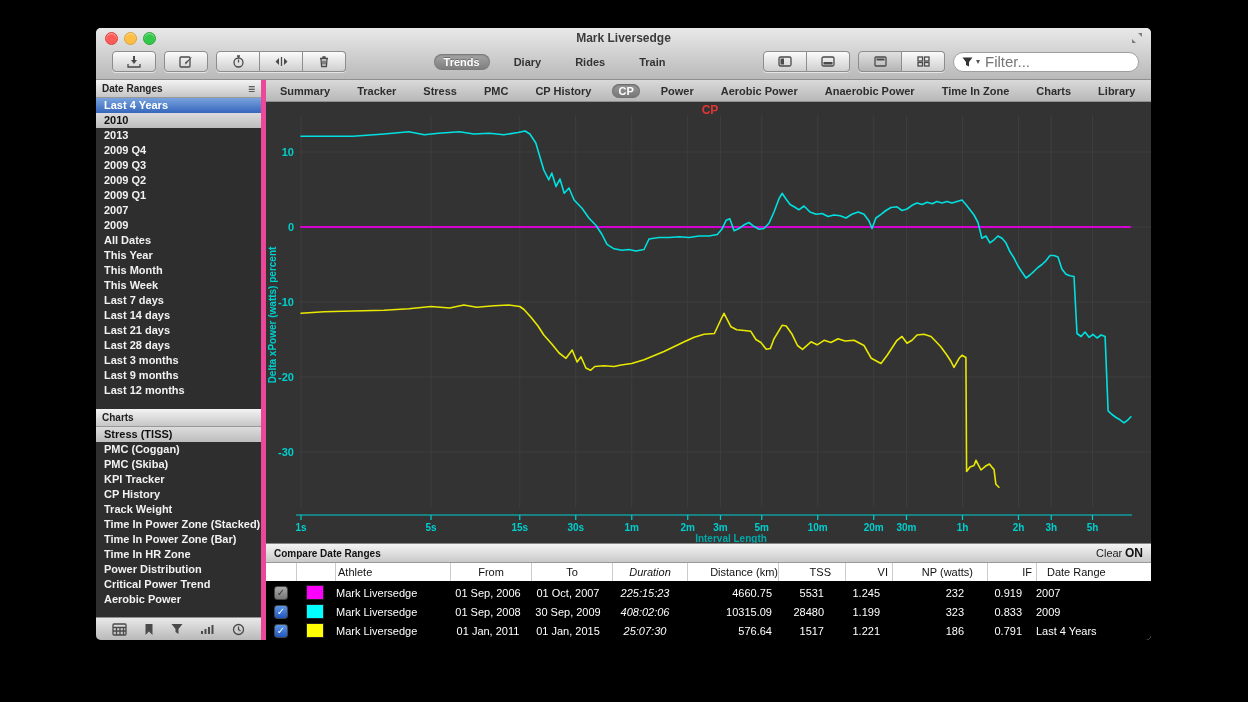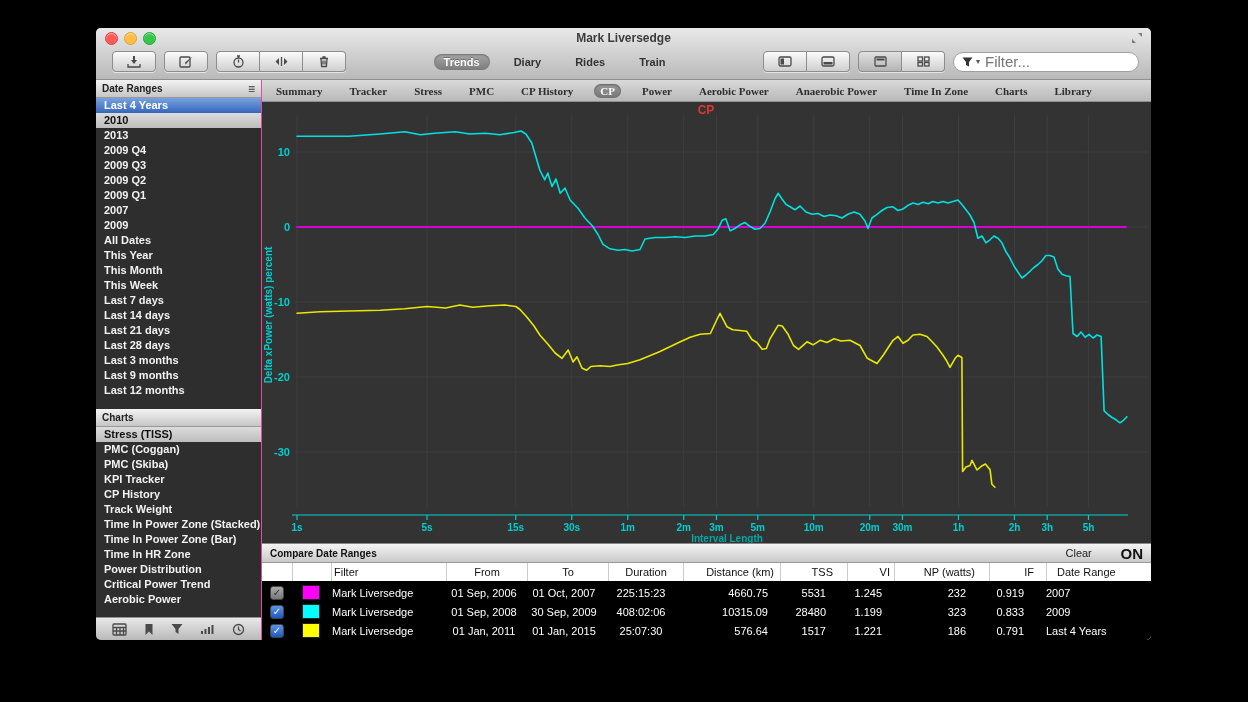--- a/index.html
+++ b/index.html
@@ -29,56 +29,56 @@
   .vtab{font-size:11px;font-weight:bold;color:#333;padding:2px 10px;border-radius:10px;}
   .vtab.sel{background:linear-gradient(#a7a7a7,#7c7c7c);color:#fff;text-shadow:0 -1px 0 rgba(0,0,0,.3);
     box-shadow:inset 0 1px 2px rgba(0,0,0,.35);}
   .filter{width:168px;height:18px;background:#fff;border:1px solid #9f9f9f;border-radius:10px;
     display:flex;align-items:center;padding:0 8px;gap:3px;}
   .filter input{border:none;outline:none;flex:1;font-size:15px;color:#444;background:transparent;width:100px;
     font-family:"Liberation Sans",sans-serif;}
   .drop-arrow{font-size:8px;color:#555;}
   
   .content{flex:1;display:flex;min-height:0;}
-  .sidebar{width:165px;flex:0 0 165px;background:#2e2e2e;display:flex;flex-direction:column;border-right:1px solid #ec4899;justify-content:center;}
+  .sidebar{width:165px;flex:0 0 165px;background:#2e2e2e;display:flex;flex-direction:column;border-right:5px solid #ec4899;justify-content:center;}
   .s-header{height:17px;flex:0 0 17px;background:linear-gradient(#f3f3f3,#c6c6c6);border-bottom:1px solid #999;
     display:flex;align-items:center;justify-content:space-between;padding:0 6px;font-size:10px;font-weight:bold;color:#222;}
   .ham{font-size:12px;color:#333;line-height:10px;}
   .s-list{flex:0 0 auto;}
   .s-item{height:15px;line-height:15px;font-size:11px;font-weight:bold;color:#f2f2f2;padding-left:8px;
     white-space:nowrap;overflow:hidden;}
   .s-item.selected{background:linear-gradient(#79a3dd,#3566bd);color:#fff;}
   .s-item.highlighted{background:linear-gradient(#dcdcdc,#bdbdbd);color:#111;}
   .s-fill{flex:1;}
   .s-footer{height:22px;flex:0 0 22px;background:linear-gradient(#e8e8e8,#b9b9b9);border-top:1px solid #909090;
     display:flex;align-items:center;justify-content:center;gap:17px;}
   .main{flex:1;display:flex;flex-direction:column;min-width:0;background:#333;}
   .tabbar{height:21px;flex:0 0 21px;background:linear-gradient(#d9d9d9,#b9b9b9);border-bottom:1px solid #8f8f8f;
-    display:flex;align-items:center;padding:0 8px;gap:15px;font-family:Liberation Serif, serif;}
+    display:flex;align-items:center;padding:0 8px;gap:15px;}
   .tab{font-size:11px;font-weight:bold;color:#2e2e2e;white-space:nowrap;padding:1px 6px;border-radius:9px;}
   .tab.sel{background:linear-gradient(#9b9b9b,#757575);color:#fff;box-shadow:inset 0 1px 2px rgba(0,0,0,.4);}
   .chartwrap{flex:1;position:relative;background:#333;}
   
   .compare{flex:0 0 102px;display:flex;flex-direction:column;background:#f0abfc;}
   .cmp-header{height:18px;flex:0 0 18px;background:linear-gradient(#f4f4f4,#c9c9c9);border-top:1px solid #888;
     border-bottom:1px solid #999;display:flex;align-items:center;font-size:10px;font-weight:bold;color:#111;padding:0 8px;}
   .clear-clip{margin-left:auto;width:27px;overflow:hidden;white-space:nowrap;font-weight:normal;font-size:11px;color:#222;}
-  .on-lbl{margin-left:28px;font-size:15px;color:#111;}
+  .on-lbl{margin-left:2px;font-size:12px;color:#111;}
   .cmp-cols{height:18px;flex:0 0 18px;background:#fff;border-bottom:2px solid #000;display:flex;align-items:center;}
   .ccell{font-size:11px;color:#111;text-align:center;border-right:1px solid #ccc;height:100%;
     display:flex;align-items:center;justify-content:center;white-space:nowrap;overflow:hidden;flex:0 0 auto;}
   .crow{height:19px;display:flex;align-items:center;background:#000;color:#fff;}
   .crow .ccell{color:#fff;border-right:none;}
   .c0{width:30px;}.c1{width:38px;}.c2{width:112px;justify-content:flex-start;padding-left:2px;}
-  .c3{width:80px;}.c4{width:80px;}.c5{width:74px;}
-  .c6{width:90px;justify-content:flex-end;padding-right:6px;}
+  .c3{width:80px;}.c4{width:80px;}.c5{width:74px;font-style:italic;}
+  .c6{width:90px;justify-content:flex-end;}
   .c7{width:52px;justify-content:flex-end;padding-right:14px;}
   .c8{width:42px;justify-content:flex-end;padding-right:4px;}
   .c9{width:80px;justify-content:flex-end;padding-right:14px;}
-  .c10{width:44px;justify-content:flex-end;padding-right:12px;}
+  .c10{width:44px;justify-content:flex-end;padding-right:4px;}
   .c11{flex:1 1 auto;justify-content:flex-start;padding-left:10px;border-right:none;}
   .cb{width:12px;height:12px;border-radius:3px;background:linear-gradient(#5a95e8,#2057c0);border:1px solid #444;
     color:#fff;font-size:10px;line-height:12px;text-align:center;display:inline-block;}
   .cb.gray{background:linear-gradient(#aaa,#777);color:#333;}
   .swatch{width:16px;height:13px;display:inline-block;border:1px solid #222;}
   svg{display:block;}
   .icg{stroke:#4a4a4a;fill:none;stroke-width:1.3;}
   .icf{fill:#4a4a4a;stroke:none;}
 </style>
 </head>
@@ -331,21 +331,21 @@
       </div>
       <div class="compare">
         <div class="cmp-header">
           <span>Compare Date Ranges</span>
           <span class="clear-clip"><span>Clear</span></span>
           <span class="on-lbl">ON</span>
         </div>
         <div class="cmp-cols" id="cmp-cols">
             <div class="ccell c0"></div>
             <div class="ccell c1"></div>
-            <div class="ccell c2">Filter</div>
+            <div class="ccell c2">Athlete</div>
             <div class="ccell c3">From</div>
             <div class="ccell c4">To</div>
             <div class="ccell c5">Duration</div>
             <div class="ccell c6">Distance (km)</div>
             <div class="ccell c7">TSS</div>
             <div class="ccell c8">VI</div>
             <div class="ccell c9">NP (watts)</div>
             <div class="ccell c10">IF</div>
             <div class="ccell c11">Date Range</div>
           </div>

